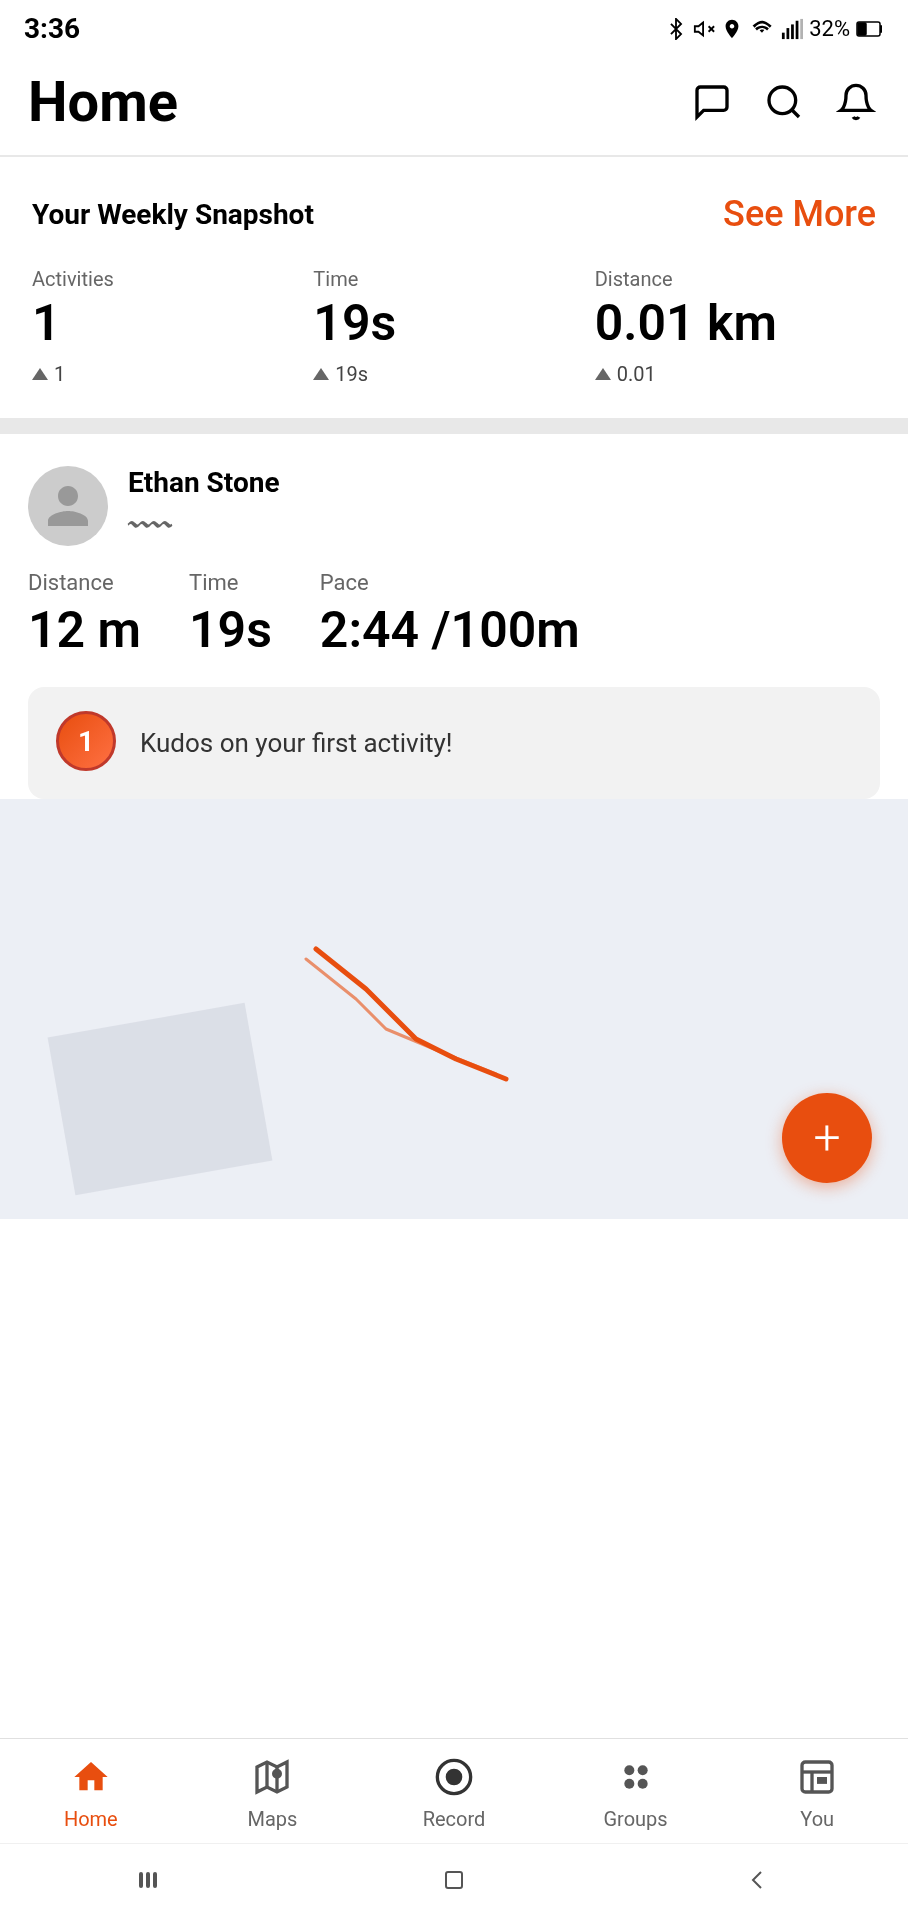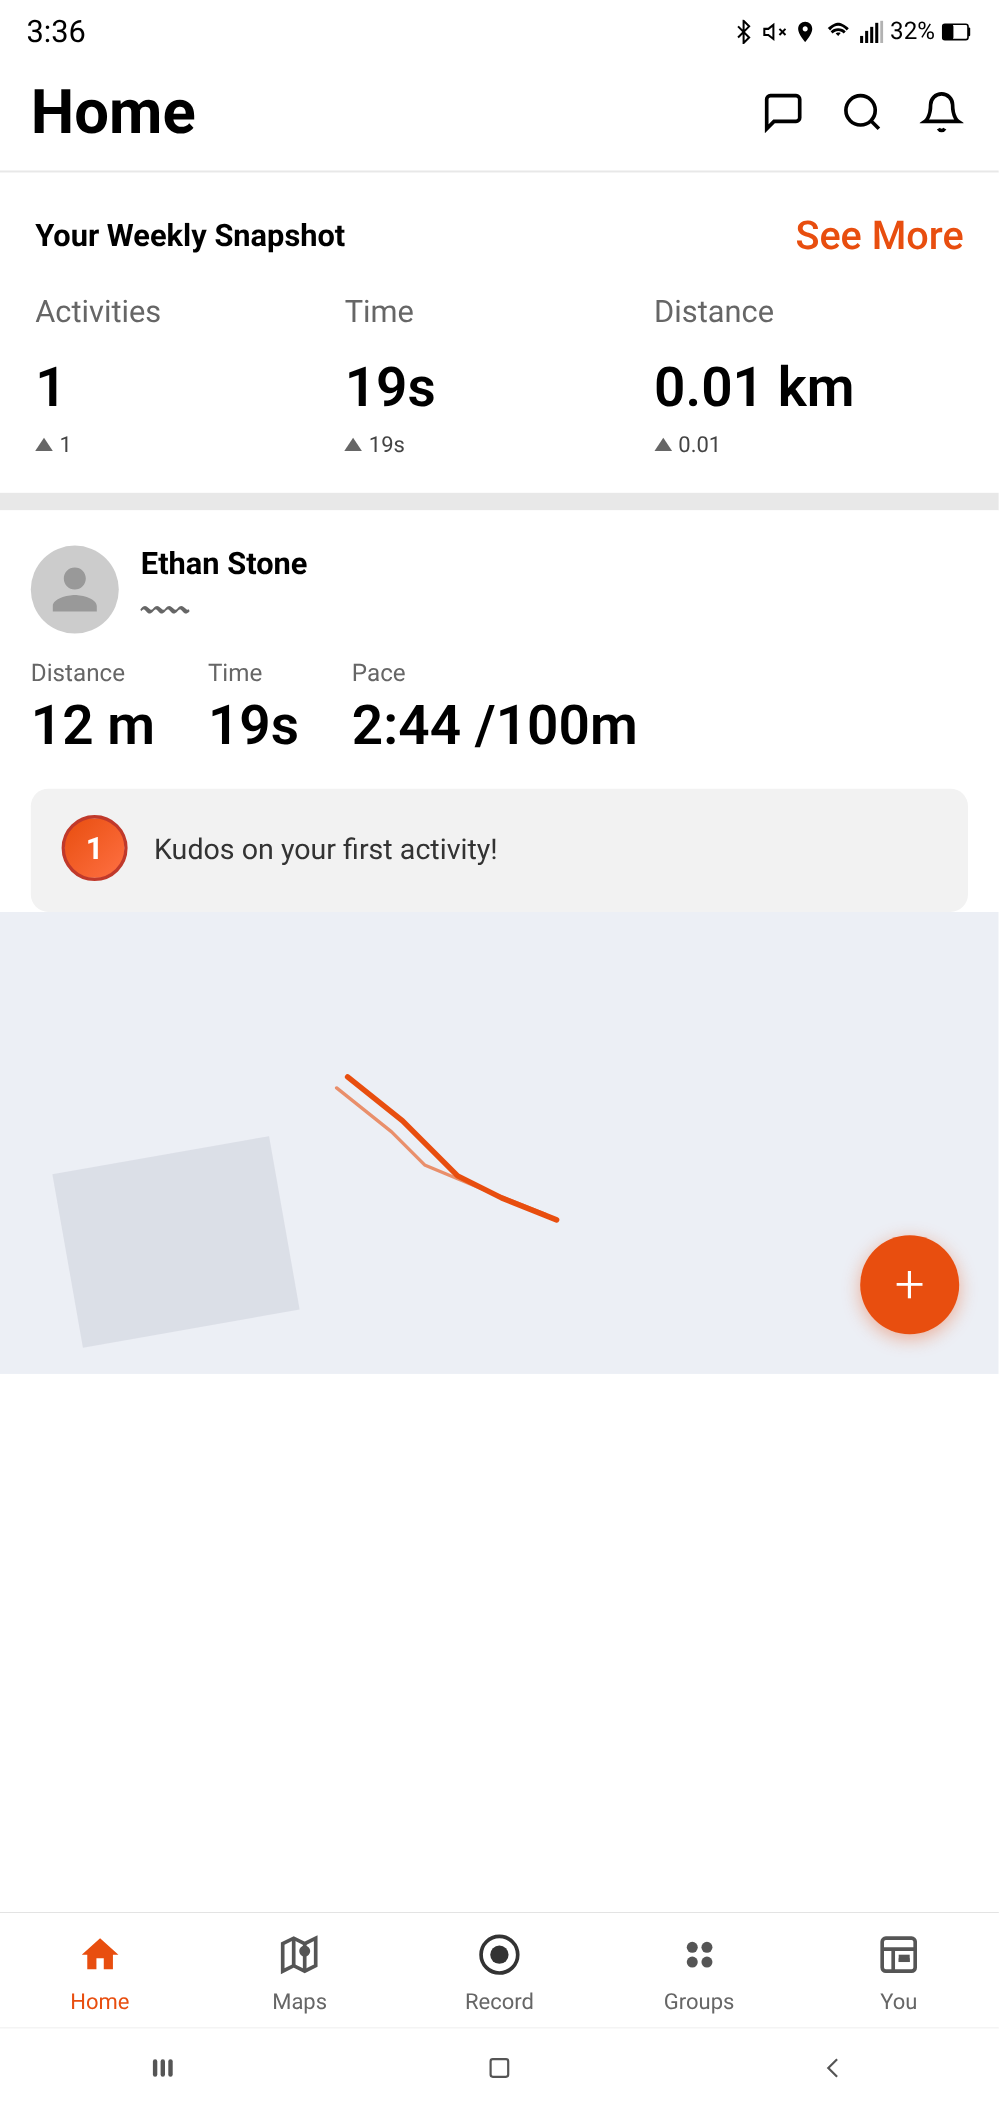--- a/index.html
+++ b/index.html
@@ -16,21 +16,21 @@
     
     .status-bar {
       display: flex;
       justify-content: space-between;
       align-items: center;
       padding: 12px 24px 8px;
       background: #fff;
     }
     .status-time {
       font-size: 28px;
-      font-weight: 400;
+      font-weight: 700;
       color: #000;
     }
     .status-icons {
       display: flex;
       align-items: center;
       gap: 6px;
       font-size: 22px;
     }
     .status-battery {
       font-size: 22px;
@@ -98,23 +98,23 @@
       cursor: pointer;
     }
     .snapshot-stats {
       display: flex;
       gap: 0;
     }
     .stat-item {
       flex: 1;
     }
     .stat-label {
-      font-size: 28px;
+      font-size: 20px;
       color: #666;
-      margin-bottom: 24px;
+      margin-bottom: 3px;
     }
     .stat-value {
       font-size: 50px;
       font-weight: 600;
       color: #000;
       margin-bottom: 10px;
     }
     .stat-delta {
       display: flex;
       align-items: center;

